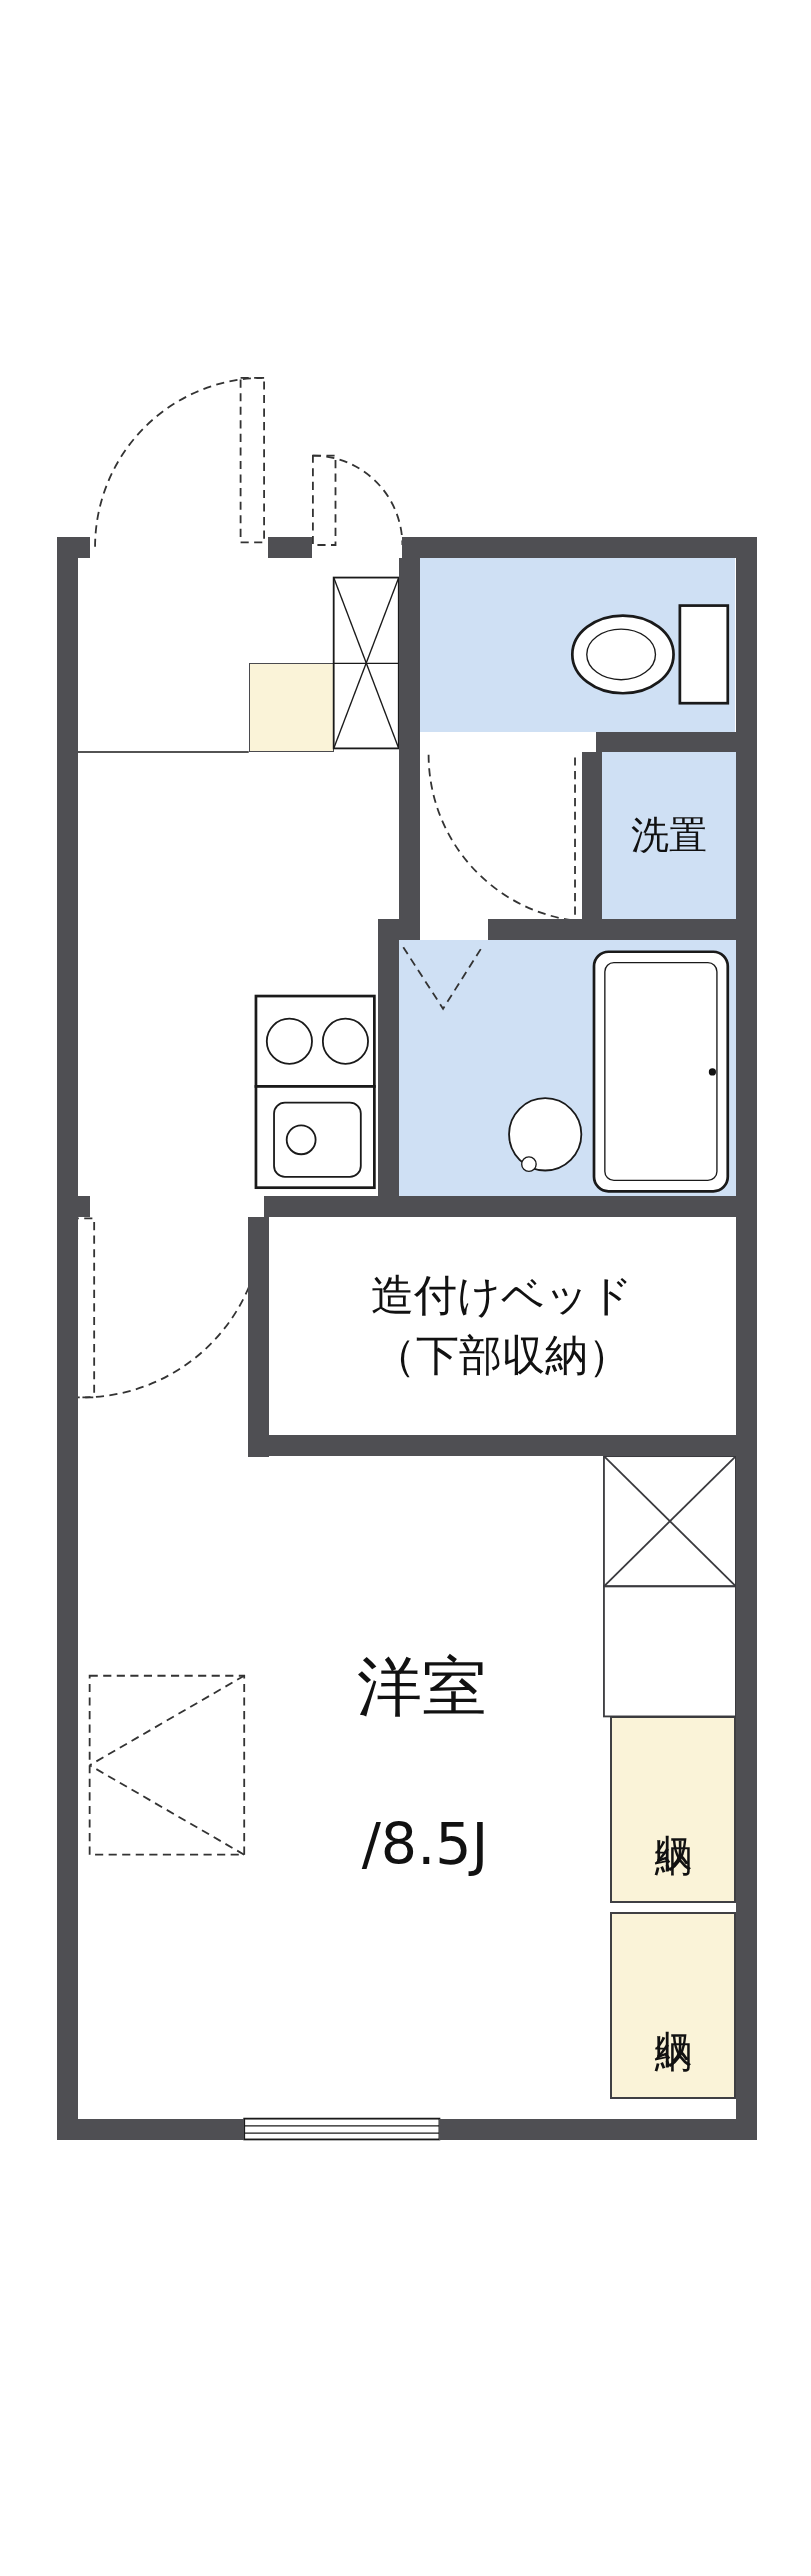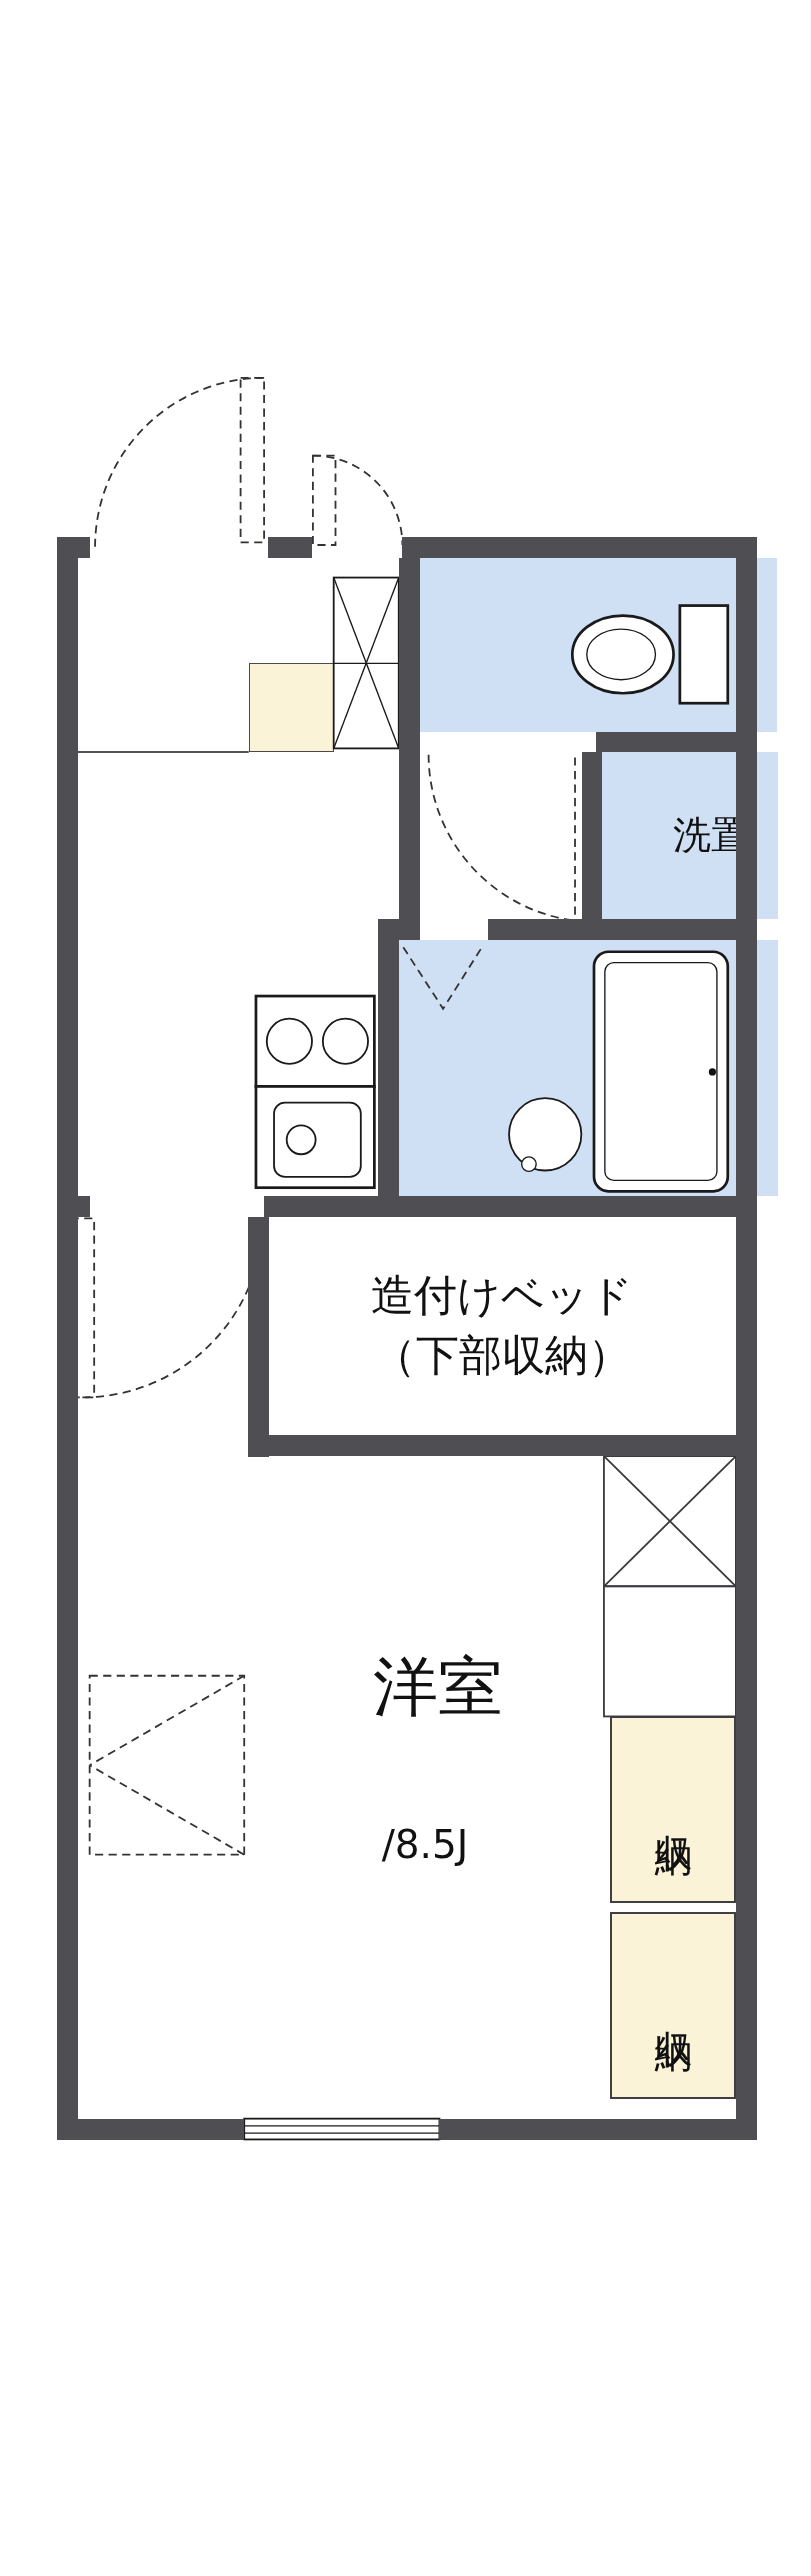--- a/index.html
+++ b/index.html
@@ -5,21 +5,21 @@
   html,body{margin:0;padding:0;background:#ffffff;}
   .canvas{
     position:relative;
     width:812px;height:2576px;
     background:#ffffff;
     overflow:hidden;
     font-family:"DejaVu Sans","Liberation Sans",sans-serif;
     color:var(--line,#1a1a1a);
   }
   .wall{position:absolute;background:var(--wall,#4f4f53);}
-  .room{position:absolute;padding-left:42px;}
+  .room{position:absolute;}
   .water{background:var(--water-room,#cfe0f4);}
   .storage-box{
     position:absolute;
     background:var(--storage,#faf3d8);
     border:2.7px solid #3f3f43;
     box-sizing:border-box;
     display:flex;align-items:center;justify-content:center;
   }
   .genkan-step{
     position:absolute;
@@ -165,17 +165,17 @@
   <div class="wall" style="left:488px;top:919px;width:268px;height:21px;"></div>
   <div class="wall" style="left:378px;top:940px;width:21px;height:277px;"></div>
   <div class="wall" style="left:78px;top:1196px;width:11.8px;height:21px;"></div>
   <div class="wall" style="left:264px;top:1196px;width:493px;height:21px;"></div>
   <div class="wall" style="left:248px;top:1217px;width:21px;height:240px;"></div>
   <div class="wall" style="left:248px;top:1435px;width:509px;height:21px;"></div>
 
   <div class="label" style="left:502px;top:1327px;transform:translateX(-50%);font-size:43px;">（下部収納）</div>
   <div class="label" style="left:502px;top:1267px;transform:translateX(-50%);font-size:43px;">造付けベッド</div>
 
-  <div class="label center-anchor" style="left:438px;top:1687px;font-size:65px;text-align:right;">洋室</div>
-  <div class="label center-anchor" style="left:425px;top:1844px;font-size:39px;">/8.5J</div>
+  <div class="label center-anchor" style="left:422px;top:1687px;font-size:65px;text-align:right;">洋室</div>
+  <div class="label center-anchor" style="left:425px;top:1844px;font-size:57px;">/8.5J</div>
 
 </div>
 
 
 </body></html>

